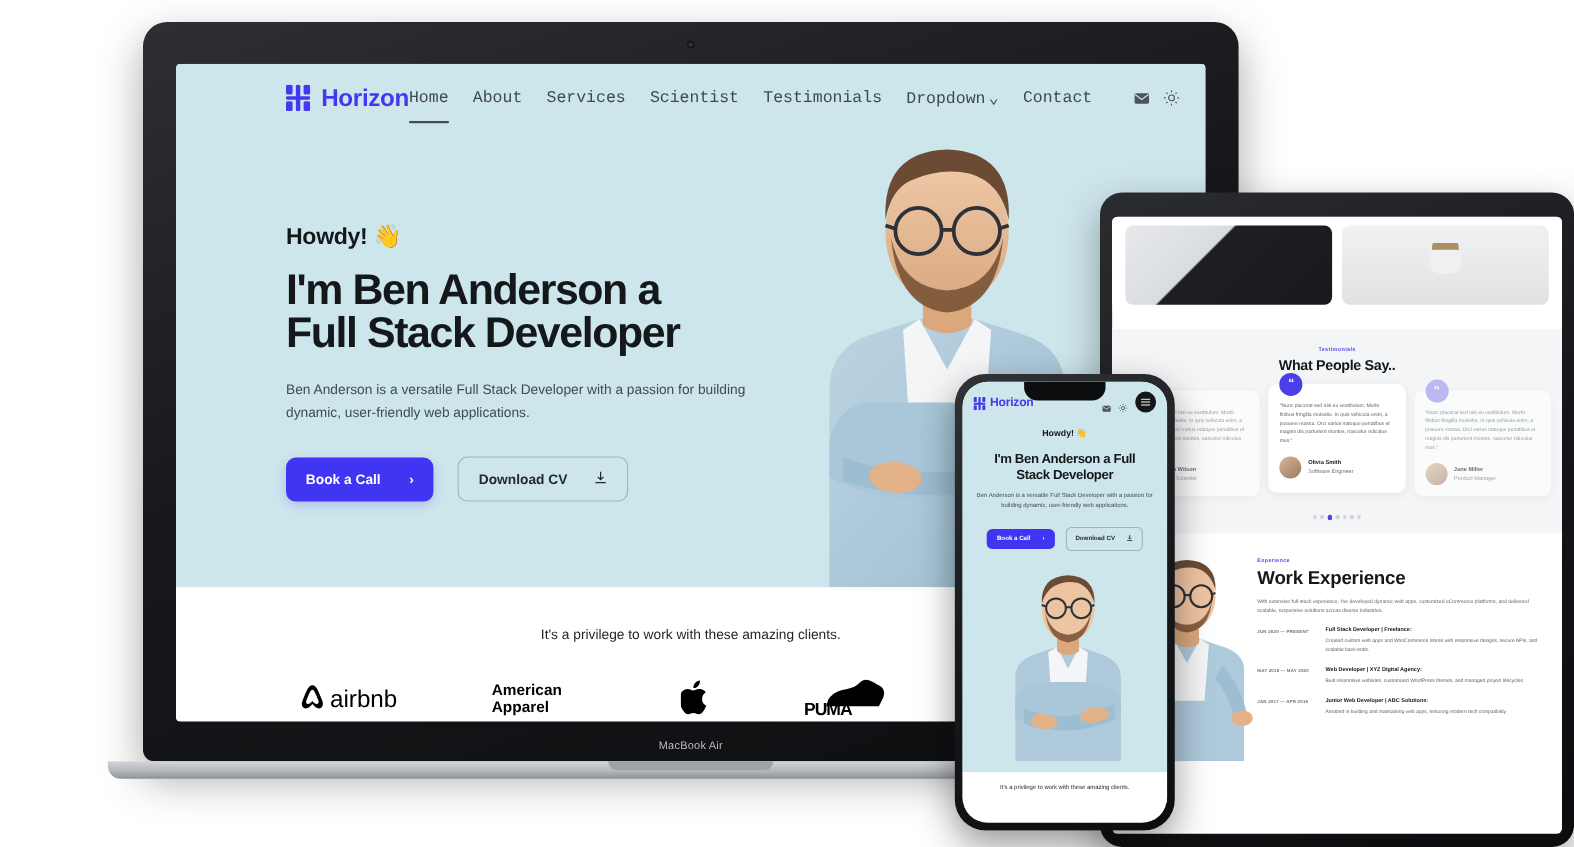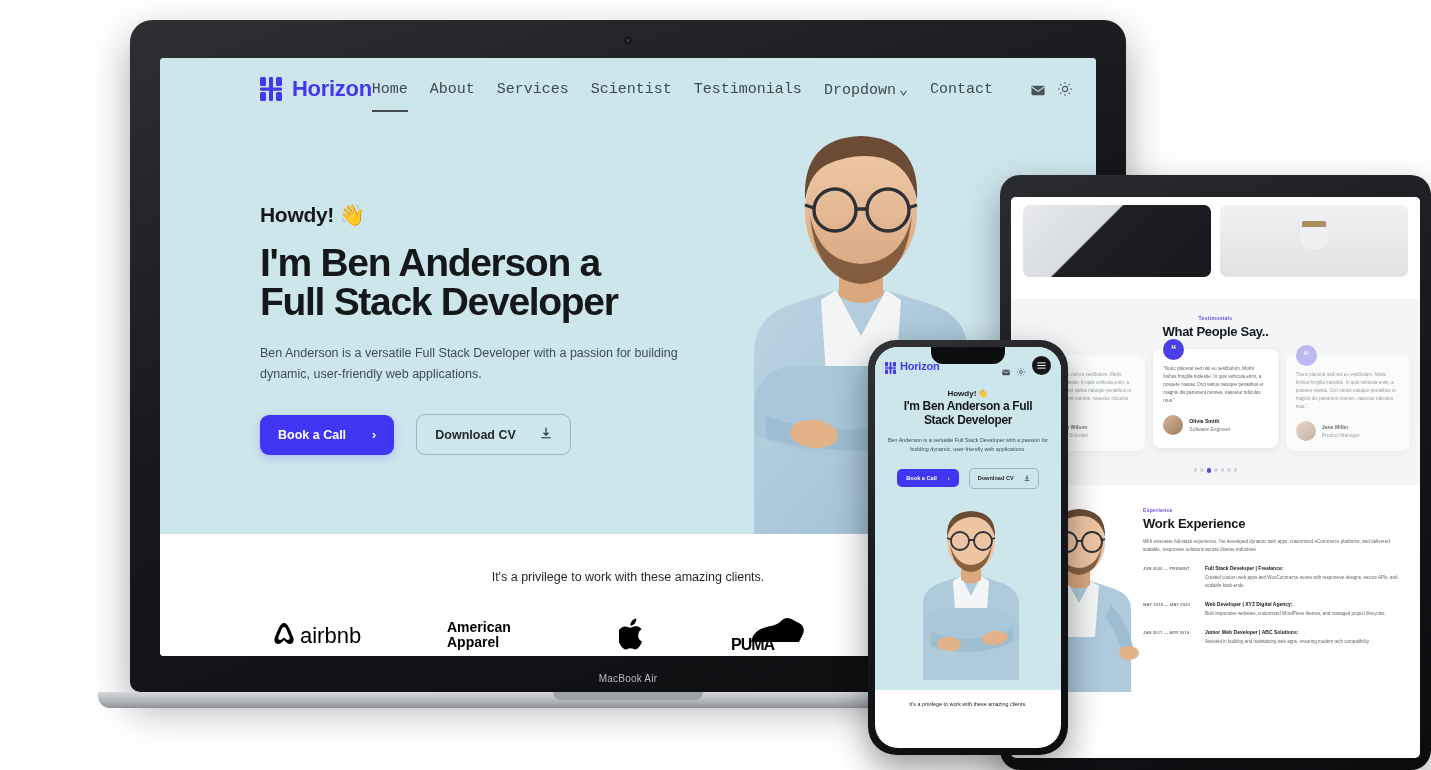--- a/index.html
+++ b/index.html
@@ -140,21 +140,21 @@
   .tavatar.f3 { background:linear-gradient(140deg,#e0c3ab,#a98a71); }
   .tname { font-size:5.2px; font-weight:700; color:#14181a; }
   .trole { font-size:5px; color:#6b757b; margin-top:2px; }
   .dots { display:flex; gap:3px; justify-content:center; margin-top:14px; }
   .dot { width:3.5px;height:3.5px;border-radius:50%;background:#d3d5dc; }
   .dot.on { background:#4a3fe8; width:4.5px;height:4.5px; }
 
   .exp-wrap { display:flex; background:#fff; padding:12px 0 0; }
   .exp-photo { width:128px; flex:none; align-self:flex-end; }
   .exp-col { flex:1; padding:10px 16px 0 4px; }
-  .exp-title { font-size:13px; font-weight:700; color:#14181a; margin-top:3px; letter-spacing:-.2px; }
+  .exp-title { font-size:17px; font-weight:700; color:#14181a; margin-top:3px; letter-spacing:-.2px; }
   .exp-lede { font-size:4.6px; line-height:1.8; color:#5c666d; margin-top:7px; }
   .exp-item { display:flex; gap:10px; margin-top:11px; }
   .exp-date { font-size:4px; font-weight:700; color:#6b757b; width:52px; flex:none;
     letter-spacing:.2px; padding-top:1px; }
   .exp-role { font-size:5px; font-weight:700; color:#14181a; }
   .exp-desc { font-size:4.5px; line-height:1.8; color:#5c666d; margin-top:3px; }
 
   
   #phone { position:absolute; left:868px; top:340px; width:200px; height:415px; }
   .ph-body {
@@ -176,21 +176,21 @@
   .ph-brand-mark { width:11px; height:12px; position:relative; }
   .ph-brand-name { font-size:11px; font-weight:700; color:#4338f0; letter-spacing:-.2px; }
   .ph-navicons { margin-left:auto; display:flex; align-items:center; gap:7px; }
   .ph-ico { width:8px;height:8px; color:#4a545a; }
   .ph-burger {
     width:19px;height:19px;border-radius:50%;background:#141618;
     display:flex;align-items:center;justify-content:center; cursor:pointer;
   }
   .ph-howdy { text-align:center; font-size:8px; font-weight:700; color:#14181a; margin-top:14px; }
   .ph-h1 { text-align:center; font-size:12px; line-height:1.2; font-weight:700;
-    color:#14181a; margin-top:1px; padding:0 14px; letter-spacing:-.35px; }
+    color:#14181a; margin-top:12px; padding:0 14px; letter-spacing:-.35px; }
   .ph-lede { text-align:center; font-size:5.4px; line-height:1.75; color:#3f4c53;
     margin-top:8px; padding:0 12px; }
   .ph-cta { display:flex; justify-content:center; align-items:center; gap:10px; margin-top:13px; }
   .ph-btn-p { background:#3f35f2; color:#fff; font-size:5.6px; font-weight:600;
     padding:6px 9px; border-radius:5px; display:flex; gap:11px; align-items:center; border:none; cursor:pointer; }
   .ph-btn-g { color:#22292e; font-size:5.6px; font-weight:600; padding:6px 8px;
     border-radius:5px; display:flex; gap:10px; align-items:center;
     border:1px solid #9fb4bb; background:transparent; cursor:pointer; }
   .ph-photo { width:122px; height:180px; margin:11px auto 0; display:block; }
   .ph-clients { background:#fff; padding:11px 8px; text-align:center; }

